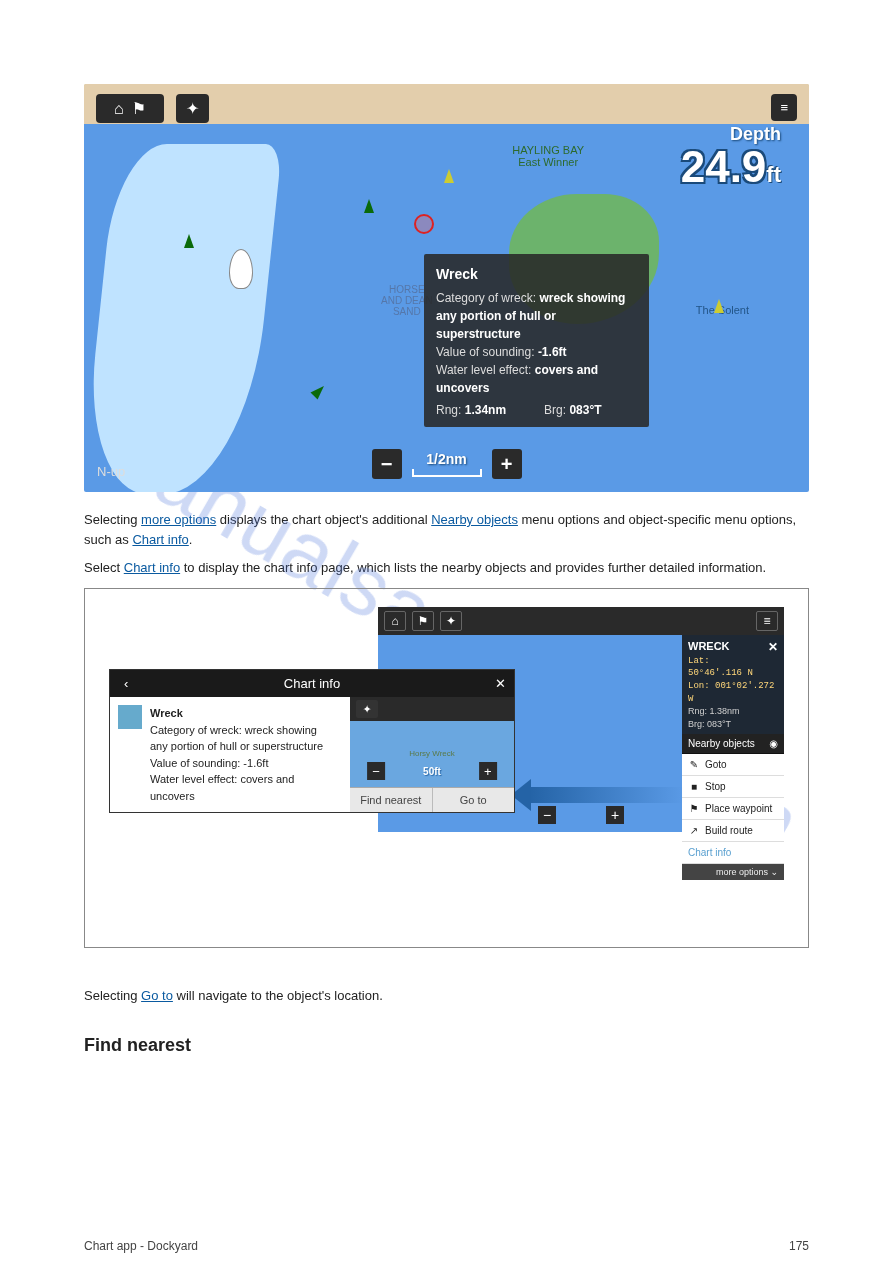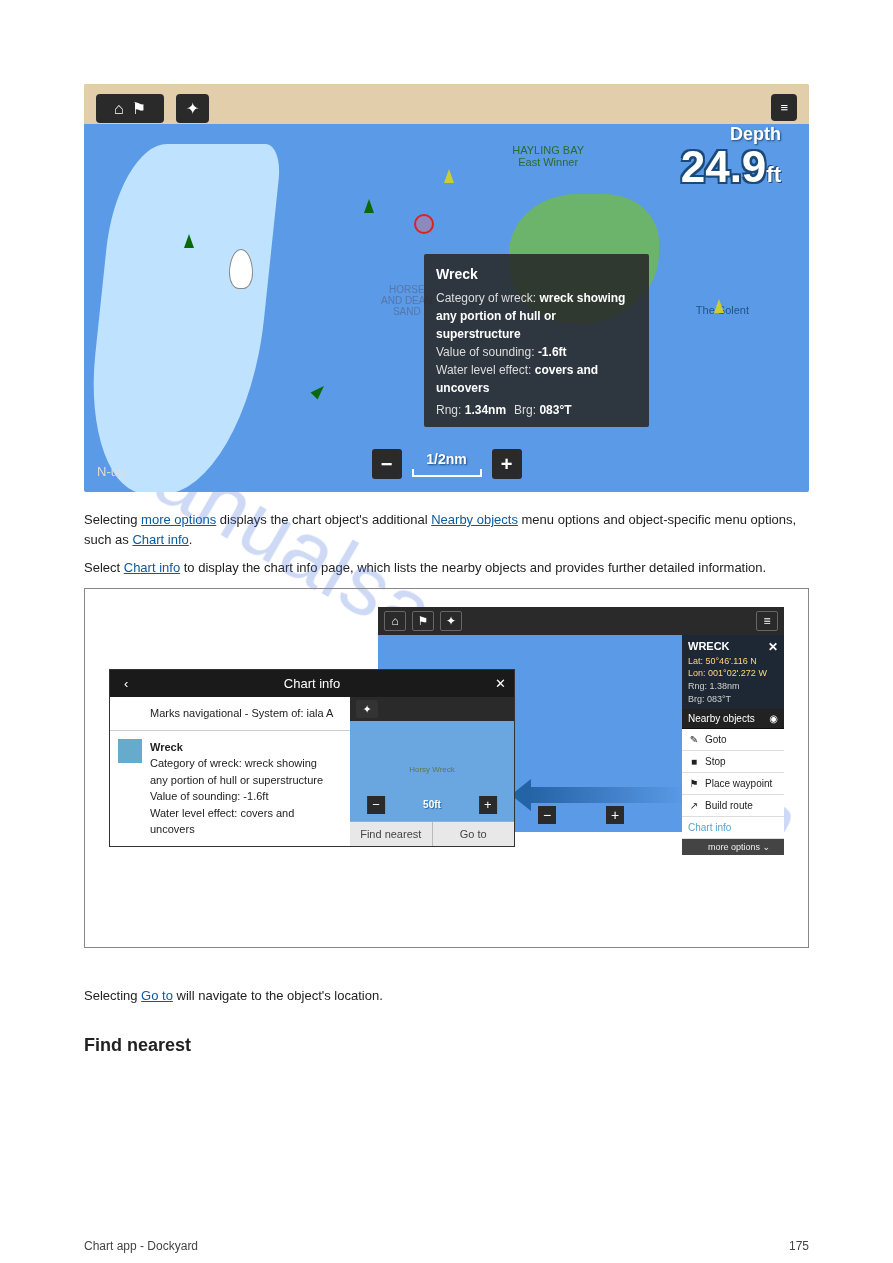--- a/index.html
+++ b/index.html
@@ -17,21 +17,21 @@
   .icn { color:#fff; font-size:16px; }
   .nav-menu { position:absolute; top:10px; right:12px; background:#2a2a2a; border-radius:4px; padding:6px 9px; color:#fff; }
   .depth-box { position:absolute; top:40px; right:28px; text-align:right; color:#fff; }
   .depth-box .lbl { font-weight:bold; font-size:18px; text-shadow:1px 1px 2px #1a4a7a; }
   .depth-box .val { font-weight:900; font-size:44px; line-height:1; text-shadow:2px 2px 0 #1a4a7a, -2px -2px 0 #1a4a7a, 2px -2px 0 #1a4a7a, -2px 2px 0 #1a4a7a; display:inline-block; }
   .depth-box .unit { font-weight:900; font-size:22px; text-shadow:1px 1px 0 #1a4a7a, -1px -1px 0 #1a4a7a; }
   .boat { position:absolute; top:165px; left:145px; width:24px; height:40px; background:#fff; border-radius:50% 50% 40% 40% / 60% 60% 40% 40%; border:1px solid #888; }
   .nav-popup { position:absolute; top:170px; left:340px; width:225px; background:rgba(40,40,40,.88); color:#ddd; padding:10px 12px 8px; font-size:12px; line-height:1.5; border-radius:2px; }
   .nav-popup h4 { color:#fff; font-size:14px; margin-bottom:4px; }
   .nav-popup b { color:#fff; }
-  .nav-popup .row2 { display:flex; gap:8px; margin-top:4px; }
+  .nav-popup .row2 { display:flex; gap:38px; margin-top:4px; }
   .wreck-mark { position:absolute; top:130px; left:330px; width:20px; height:20px; border:2px solid #d22; border-radius:50%; background:rgba(255,100,100,.3); }
   .scale-zoom { position:absolute; bottom:13px; left:50%; transform:translateX(-50%); display:flex; align-items:center; gap:10px; }
   .zbtn { width:30px; height:30px; background:#2a2a2a; color:#fff; font-size:20px; font-weight:bold; display:flex; align-items:center; justify-content:center; border-radius:3px; }
   .scale-lbl { color:#fff; font-weight:bold; font-size:14px; text-shadow:1px 1px 2px #1a4a7a; text-align:center; }
   .scale-bar { width:70px; height:8px; border:2px solid #fff; border-top:none; margin-top:2px; }
   .nup { position:absolute; bottom:13px; left:13px; color:#ddd; font-size:13px; }
   .nav-label-1 { position:absolute; top:200px; left:297px; font-size:10px; color:#5577aa; text-align:center; }
   .nav-label-2 { position:absolute; top:60px; right:225px; font-size:11px; color:#2d6a2d; text-align:center; }
   .nav-label-3 { position:absolute; top:220px; right:60px; font-size:11px; color:#225588; }
   .map-arrow { position:absolute; width:0; height:0; border-left:5px solid transparent; border-right:5px solid transparent; border-bottom:14px solid #0a6a0a; }
@@ -42,26 +42,26 @@
 
   
   .frame { border:1px solid #888; padding:20px; margin-top:10px; position:relative; height:360px; }
   .mini-main { position:absolute; right:24px; top:18px; width:406px; height:225px; background:#5a9ae6; }
   .mini-main-top { position:absolute; top:0; left:0; right:0; height:28px; background:#2a2a2a; display:flex; align-items:center; gap:6px; padding:0 6px; }
   .mini-main-top .sq { width:22px; height:20px; border:1px solid #666; border-radius:2px; display:flex; align-items:center; justify-content:center; color:#fff; font-size:12px; }
   .mini-main-top .sep { flex:1; }
   .mm-right { position:absolute; top:28px; right:0; width:102px; }
   .mm-wreck { background:rgba(20,20,20,.85); color:#d0d0d0; padding:4px 6px; font-size:9px; line-height:1.4; }
   .mm-wreck b { color:#fff; display:block; font-size:11px; }
-  .mm-wreck .hl { color:#ffd77a; }
+  .mm-wreck .hl { color:#ffd77a;font-family:Liberation Mono, monospace; }
   .mm-nearby { background:#222; color:#fff; font-size:10px; padding:4px 6px; display:flex; justify-content:space-between; align-items:center; border-bottom:1px solid #111; }
   .mm-item { background:#fff; color:#222; font-size:10px; padding:5px 6px; display:flex; align-items:center; gap:5px; border-bottom:1px solid #ddd; }
   .mm-item .ic { width:12px; text-align:center; }
   .mm-item.info { color:#5aa0d0; }
-  .mm-more { font-size:9px; color:#eee; padding:3px 14px; text-align:right; background:#444; }
+  .mm-more { font-size:9px; color:#eee; padding:3px 6px; text-align:right; background:#444; }
   .x-close { color:#fff; font-size:12px; float:right; }
   .mm-zoom { position:absolute; bottom:8px; left:50%; transform:translateX(-50%); display:flex; gap:50px; }
   .mm-zoom .zb { width:18px; height:18px; background:#2a2a2a; color:#fff; font-size:14px; display:flex; align-items:center; justify-content:center; }
   .big-arrow { position:absolute; right:124px; top:198px; width:155px; height:16px; background:linear-gradient(90deg, #2463a6, rgba(36,99,166,0)); }
   .big-arrow::before { content:""; position:absolute; left:-18px; top:-8px; border-top:16px solid transparent; border-bottom:16px solid transparent; border-right:20px solid #2463a6; }
 
   .ci-panel { position:absolute; left:24px; top:80px; width:406px; border:1px solid #333; background:#fff; }
   .ci-head { background:#1a1a1a; color:#fff; padding:6px 8px; font-size:13px; display:flex; align-items:center; }
   .ci-head .bk { margin-right:auto; padding-left:6px; }
   .ci-head .ttl { position:absolute; left:50%; transform:translateX(-50%); }
@@ -215,23 +215,20 @@
     <div class="big-arrow"></div>
 
     <div class="ci-panel">
       <div class="ci-head">
         <span class="bk">‹</span>
         <span class="ttl">Chart info</span>
         <span class="cx">✕</span>
       </div>
       <div class="ci-body">
         <div class="ci-left">
-          <div class="ci-row">
-            <span>Marks navigational - System of: iala A</span>
-          </div>
           <div class="ci-row last">
             <div class="thumb"></div>
             <b>Wreck</b>
             <span>Category of wreck: wreck showing any portion of hull or superstructure</span><br>
             <span>Value of sounding: -1.6ft</span><br>
             <span>Water level effect: covers and uncovers</span>
           </div>
         </div>
         <div class="ci-right">
           <div class="top">

